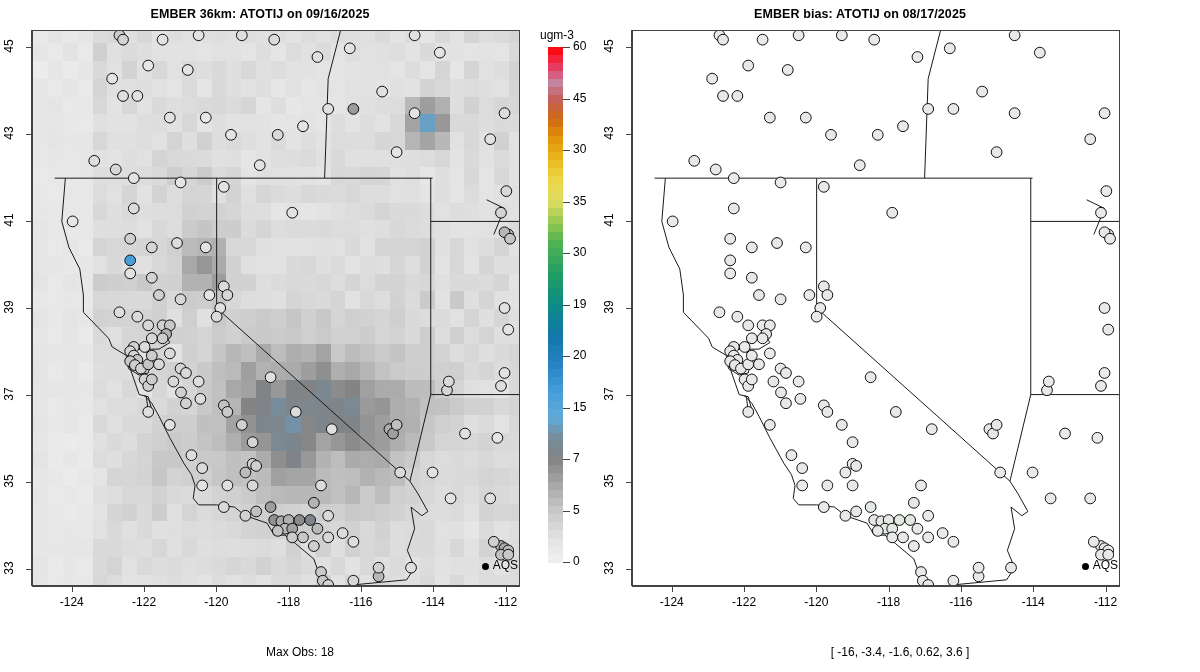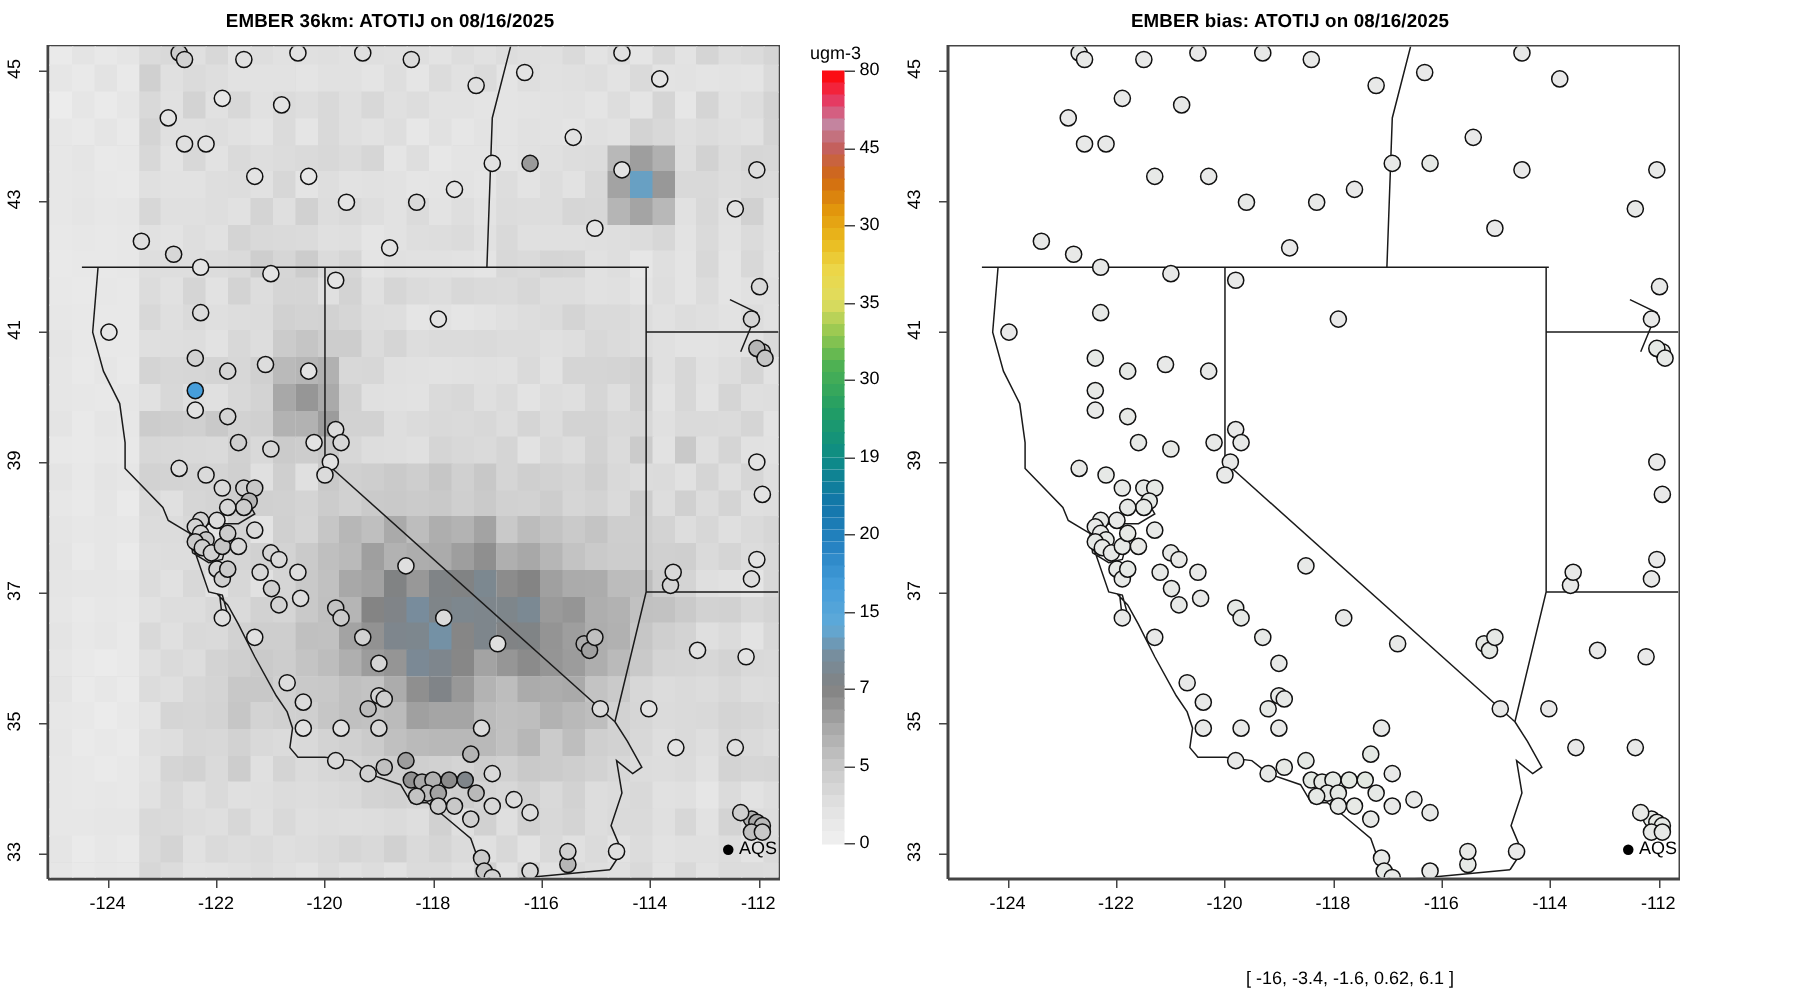--- a/index.html
+++ b/index.html
@@ -51,21 +51,21 @@
   
   .aqs-dot{position:absolute;width:7px;height:7px;border-radius:50%;background:#000;}
   .aqs-text{position:absolute;font-size:12px;}
 </style>
 </head>
 <body>
 
 <div class="page">
 
   <div class="panel panel-left">
-    <div class="panel-title">EMBER 36km: ATOTIJ on 08/16/2025</div>
+    <div class="panel-title">EMBER 36km: ATOTIJ on 09/16/2025</div>
 
     <div class="plotbox shaded" id="lbox">
       <div class="raster" id="l-raster">
           <div class="cell" style="left: -14.878px; top: -5.3121px; width: 15.678px; height: 18.507px; background: rgb(231, 231, 231);"></div>
           <div class="cell" style="left: 0px; top: -5.3121px; width: 15.678px; height: 18.507px; background: rgb(234, 234, 234);"></div>
           <div class="cell" style="left: 14.878px; top: -5.3121px; width: 15.678px; height: 18.507px; background: rgb(228, 228, 228);"></div>
           <div class="cell" style="left: 29.7561px; top: -5.3121px; width: 15.678px; height: 18.507px; background: rgb(232, 232, 232);"></div>
           <div class="cell" style="left: 44.6341px; top: -5.3121px; width: 15.678px; height: 18.507px; background: rgb(229, 229, 229);"></div>
           <div class="cell" style="left: 59.5122px; top: -5.3121px; width: 15.678px; height: 18.507px; background: rgb(219, 219, 219);"></div>
           <div class="cell" style="left: 74.3902px; top: -5.3121px; width: 15.678px; height: 18.507px; background: rgb(217, 217, 217);"></div>
@@ -1434,29 +1434,30 @@
         <div class="clab" style="left: 33px; top: 296.5px;">19</div>
         <div class="ctick" style="left: 23px; top: 253px;"></div>
         <div class="clab" style="left: 33px; top: 245px;">30</div>
         <div class="ctick" style="left: 23px; top: 201.5px;"></div>
         <div class="clab" style="left: 33px; top: 193.5px;">35</div>
         <div class="ctick" style="left: 23px; top: 150px;"></div>
         <div class="clab" style="left: 33px; top: 142px;">30</div>
         <div class="ctick" style="left: 23px; top: 98.5px;"></div>
         <div class="clab" style="left: 33px; top: 90.5px;">45</div>
         <div class="ctick" style="left: 23px; top: 47px;"></div>
-        <div class="clab" style="left: 33px; top: 39px;">80</div>
+        <div class="clab" style="left: 33px; top: 39px;">60</div>
       </div>
 
+    <div class="footer l2">Max Obs: 18</div>
   <div class="aqs-dot" style="left: 482.159px; top: 562.953px;"></div>
       <div class="aqs-text" style="left: 492.659px; top: 558.453px;">AQS</div>
     </div>
 
   <div class="panel panel-right">
-    <div class="panel-title">EMBER bias: ATOTIJ on 08/16/2025</div>
+    <div class="panel-title">EMBER bias: ATOTIJ on 08/17/2025</div>
 
     <div class="plotbox" id="rbox">
       <svg class="overlay" id="r-overlay" viewBox="0 0 488 556" preserveAspectRatio="none">
           <polyline points="32.5,147.7 28.9,191.1 36.1,217.2 47.0,238.9 50.6,265.0 50.6,282.3 75.9,308.4 79.5,317.1 94.0,325.8 95.8,338.8 106.6,345.3 115.7,343.2 119.3,330.1 112.1,319.3 101.2,319.3 97.6,314.9 94.0,321.4 95.8,328.8 93.3,331.0 97.6,338.8 106.6,364.9 115.7,367.0 119.3,380.1 115.7,382.3 113.9,367.0 112.1,366.2 119.3,373.6 126.5,386.6 137.4,408.3 151.8,434.4 159.1,445.2 162.7,456.1 160.9,469.1 166.3,475.6 184.4,475.6 202.4,477.8 213.3,486.5 235.0,493.9 242.2,506.0 253.0,506.0 263.9,514.7 282.0,529.9 287.4,545.1 288.5,559.0" fill="none" stroke="#1a1a1a" stroke-width="1" vector-effect="non-scaling-stroke"></polyline>
           <polyline points="184.4,147.7 184.4,278.0" fill="none" stroke="#1a1a1a" stroke-width="1" vector-effect="non-scaling-stroke"></polyline>
           <polyline points="184.4,278.0 378.5,451.8" fill="none" stroke="#1a1a1a" stroke-width="1" vector-effect="non-scaling-stroke"></polyline>
           <polyline points="21.7,147.7 292.8,147.7 401.2,147.7" fill="none" stroke="#1a1a1a" stroke-width="1" vector-effect="non-scaling-stroke"></polyline>
           <polyline points="292.8,147.7 296.4,47.8 310.9,-8.7" fill="none" stroke="#1a1a1a" stroke-width="1" vector-effect="non-scaling-stroke"></polyline>
           <polyline points="378.5,451.8 399.4,364.9 399.4,147.7" fill="none" stroke="#1a1a1a" stroke-width="1" vector-effect="non-scaling-stroke"></polyline>
           <polyline points="288.5,559.0 375.2,550.8" fill="none" stroke="#1a1a1a" stroke-width="1" vector-effect="non-scaling-stroke"></polyline>
@@ -1646,18 +1647,18 @@
         <div class="tick ytick" style="left: 26px; top: 221.125px;"></div>
         <div class="ylab" style="left: -6px; top: 213.125px;">41</div>
         <div class="tick ytick" style="left: 26px; top: 134.25px;"></div>
         <div class="ylab" style="left: -6px; top: 126.25px;">43</div>
         <div class="tick ytick" style="left: 26px; top: 47.375px;"></div>
         <div class="ylab" style="left: -6px; top: 39.375px;">45</div>
         <div style="position: absolute; left: 32px; top: 586px; width: 488px; height: 1px; background: rgb(68, 68, 68);"></div>
         <div style="position: absolute; left: 31px; top: 30px; width: 1px; height: 556px; background: rgb(68, 68, 68);"></div>
       </div>
 
-    <div class="footer l2">[ -16,  -3.4,  -1.6,  0.62,  6.1 ]</div>
+    <div class="footer l2">[ -16,  -3.4,  -1.6,  0.62,  3.6 ]</div>
   <div class="aqs-dot" style="left: 482.159px; top: 562.953px;"></div>
       <div class="aqs-text" style="left: 492.659px; top: 558.453px;">AQS</div>
     </div>
 
 </div>
 
 </body></html>

